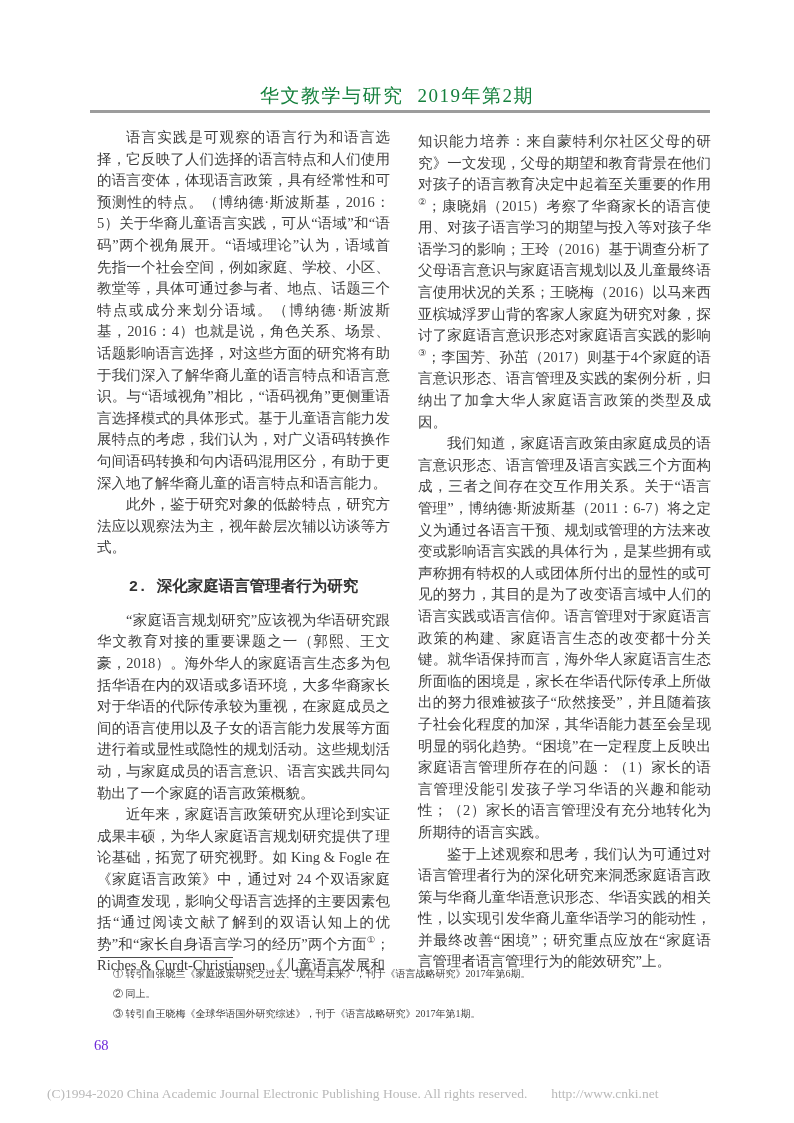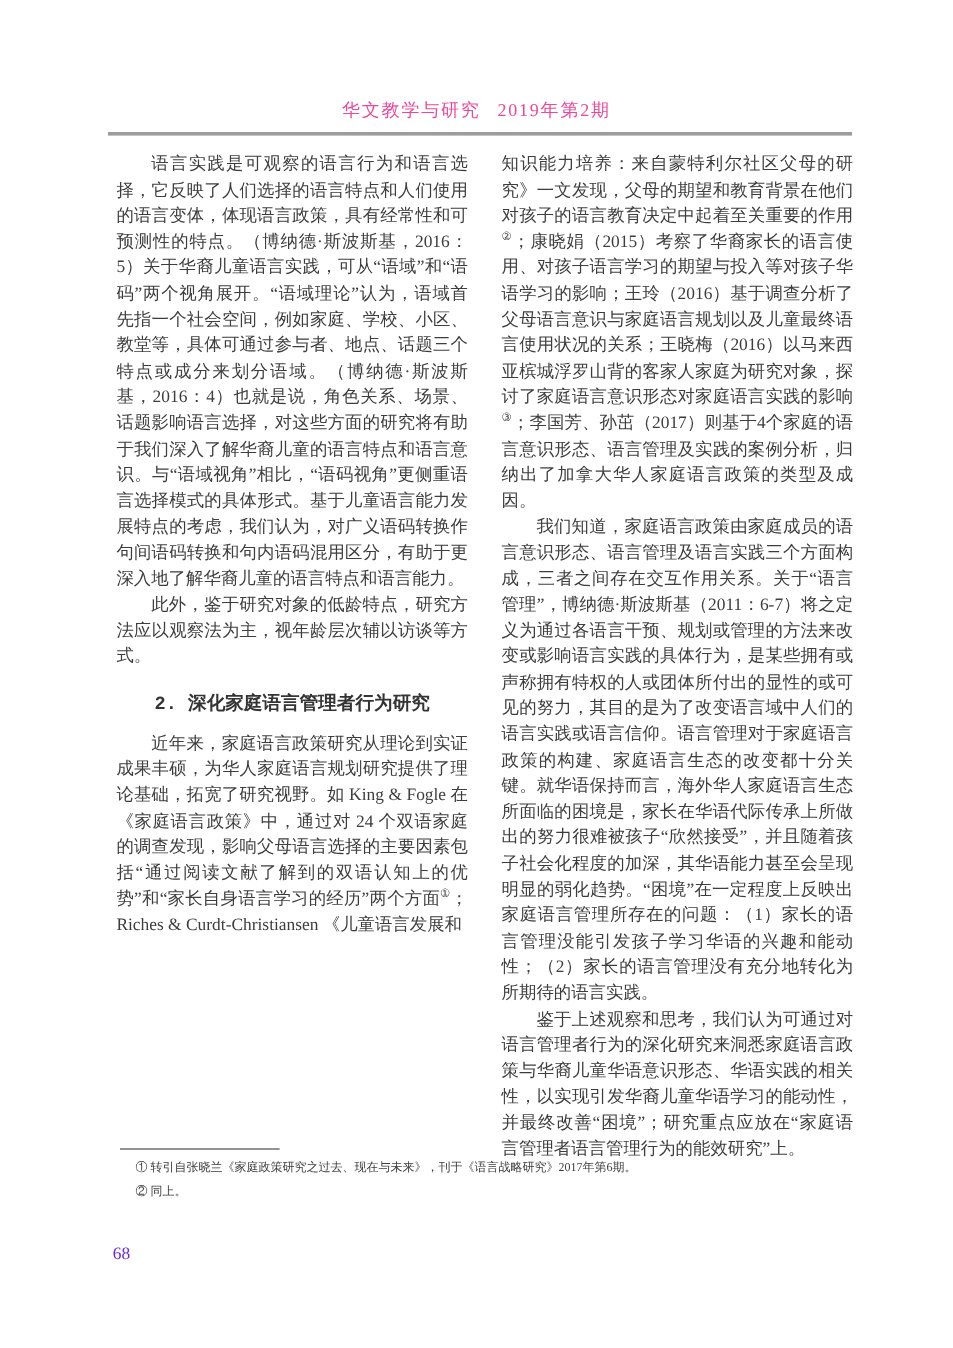--- a/index.html
+++ b/index.html
@@ -11,37 +11,38 @@
     background: #ffffff;
     font-family: "Liberation Serif", "DejaVu Serif", serif;
     color: #3d3d3d;
     overflow: hidden;
   }
   .running-head {
     position: absolute;
     top: 83px; left: 0;
     width: 100%;
     text-align: center;
-    font-size: 15px;
-    color: #ec4899;
+    font-size: 19px;
+    color: #15803d;
     letter-spacing: 1.5px;
   }
   .running-head .issue { margin-left: 14px; }
   .head-rule {
     position: absolute;
     top: 110px; left: 90px;
     width: 620px; height: 3px;
     background: #9c9c9c;
   }
   .columns {
     position: absolute;
     top: 127px; left: 97px;
     width: 614px;
     display: flex;
     gap: 28px;
+    align-items: center;
   }
   .col { width: 300px; }
   .para {
     margin: 0;
     font-size: 14.5px;
     line-height: 21.6px;
     text-align: justify;
     color: #3d3d3d;
   }
   .para.indent { text-indent: 2em; }
@@ -99,32 +100,37 @@
     <span>华文教学与研究</span><span class="issue">2019年第2期</span>
   </div>
 
   <div class="head-rule"></div>
 
   <div class="columns">
     <div class="col" id="col-left">
         <p class="para indent">语言实践是可观察的语言行为和语言选择，它反映了人们选择的语言特点和人们使用的语言变体，体现语言政策，具有经常性和可预测性的特点。（博纳德·斯波斯基，2016：5）关于华裔儿童语言实践，可从“语域”和“语码”两个视角展开。“语域理论”认为，语域首先指一个社会空间，例如家庭、学校、小区、教堂等，具体可通过参与者、地点、话题三个特点或成分来划分语域。（博纳德·斯波斯基，2016：4）也就是说，角色关系、场景、话题影响语言选择，对这些方面的研究将有助于我们深入了解华裔儿童的语言特点和语言意识。与“语域视角”相比，“语码视角”更侧重语言选择模式的具体形式。基于儿童语言能力发展特点的考虑，我们认为，对广义语码转换作句间语码转换和句内语码混用区分，有助于更深入地了解华裔儿童的语言特点和语言能力。</p>
         <p class="para indent">此外，鉴于研究对象的低龄特点，研究方法应以观察法为主，视年龄层次辅以访谈等方式。</p>
         <h3 class="section-heading">2. 深化家庭语言管理者行为研究</h3>
+        <p class="para indent">“家庭语言规划研究”应该视为华语研究跟华文教育对接的重要课题之一（郭熙、王文豪，2018）。海外华人的家庭语言生态多为包括华语在内的双语或多语环境，大多华裔家长对于华语的代际传承较为重视，在家庭成员之间的语言使用以及子女的语言能力发展等方面进行着或显性或隐性的规划活动。这些规划活动，与家庭成员的语言意识、语言实践共同勾勒出了一个家庭的语言政策概貌。</p>
         <p class="para indent">近年来，家庭语言政策研究从理论到实证成果丰硕，为华人家庭语言规划研究提供了理论基础，拓宽了研究视野。如 King &amp; Fogle 在《家庭语言政策》中，通过对 24 个双语家庭的调查发现，影响父母语言选择的主要因素包括“通过阅读文献了解到的双语认知上的优势”和“家长自身语言学习的经历”两个方面<sup class="fn-ref">①</sup>；Riches &amp; Curdt-Christiansen 《儿童语言发展和</p>
       </div>
     <div class="col" id="col-right">
         <p class="para">知识能力培养：来自蒙特利尔社区父母的研究》一文发现，父母的期望和教育背景在他们对孩子的语言教育决定中起着至关重要的作用<sup class="fn-ref">②</sup>；康晓娟（2015）考察了华裔家长的语言使用、对孩子语言学习的期望与投入等对孩子华语学习的影响；王玲（2016）基于调查分析了父母语言意识与家庭语言规划以及儿童最终语言使用状况的关系；王晓梅（2016）以马来西亚槟城浮罗山背的客家人家庭为研究对象，探讨了家庭语言意识形态对家庭语言实践的影响<sup class="fn-ref">③</sup>；李国芳、孙茁（2017）则基于4个家庭的语言意识形态、语言管理及实践的案例分析，归纳出了加拿大华人家庭语言政策的类型及成因。</p>
         <p class="para indent">我们知道，家庭语言政策由家庭成员的语言意识形态、语言管理及语言实践三个方面构成，三者之间存在交互作用关系。关于“语言管理”，博纳德·斯波斯基（2011：6-7）将之定义为通过各语言干预、规划或管理的方法来改变或影响语言实践的具体行为，是某些拥有或声称拥有特权的人或团体所付出的显性的或可见的努力，其目的是为了改变语言域中人们的语言实践或语言信仰。语言管理对于家庭语言政策的构建、家庭语言生态的改变都十分关键。就华语保持而言，海外华人家庭语言生态所面临的困境是，家长在华语代际传承上所做出的努力很难被孩子“欣然接受”，并且随着孩子社会化程度的加深，其华语能力甚至会呈现明显的弱化趋势。“困境”在一定程度上反映出家庭语言管理所存在的问题：（1）家长的语言管理没能引发孩子学习华语的兴趣和能动性；（2）家长的语言管理没有充分地转化为所期待的语言实践。</p>
         <p class="para indent">鉴于上述观察和思考，我们认为可通过对语言管理者行为的深化研究来洞悉家庭语言政策与华裔儿童华语意识形态、华语实践的相关性，以实现引发华裔儿童华语学习的能动性，并最终改善“困境”；研究重点应放在“家庭语言管理者语言管理行为的能效研究”上。</p>
       </div>
   </div>
 
   <div class="footnote-sep"></div>
 
   <div class="footnotes" id="footnotes">
       <p class="footnote">① 转引自张晓兰《家庭政策研究之过去、现在与未来》，刊于《语言战略研究》2017年第6期。</p>
       <p class="footnote">② 同上。</p>
+      <p class="footnote">③ 转引自王晓梅《全球华语国外研究综述》，刊于《语言战略研究》2017年第1期。</p>
     </div>
 
   <div class="page-number">68</div>
 
+  <div class="copyright">
+    <span>(C)1994-2020 China Academic Journal Electronic Publishing House. All rights reserved.</span><span class="url">http://www.cnki.net</span>
+  </div>
 
 </div>
 
 </body></html>

